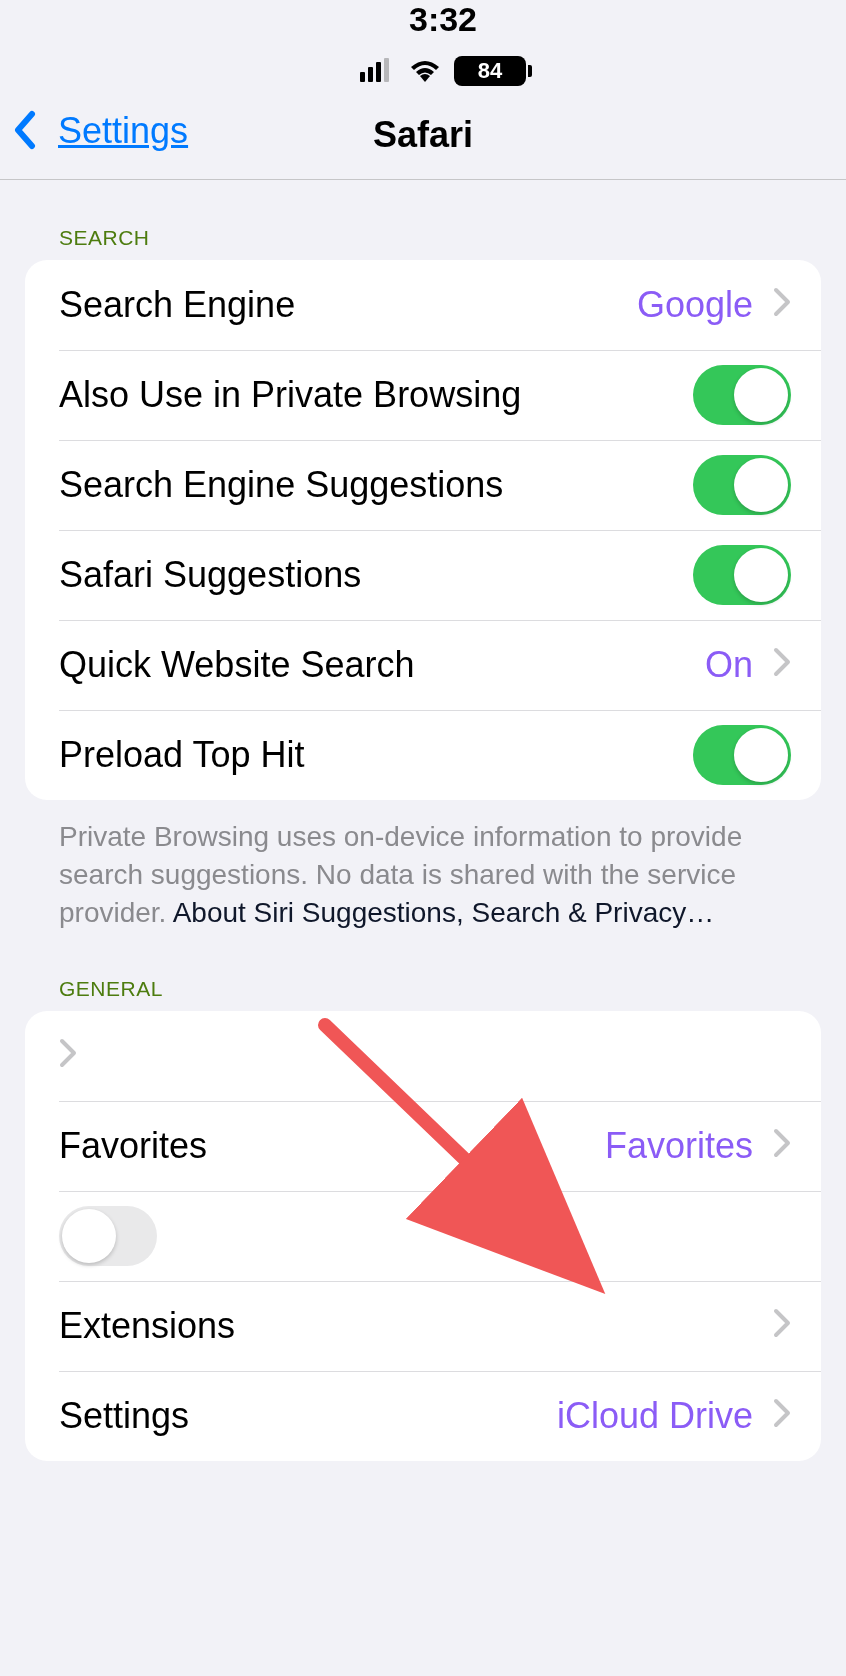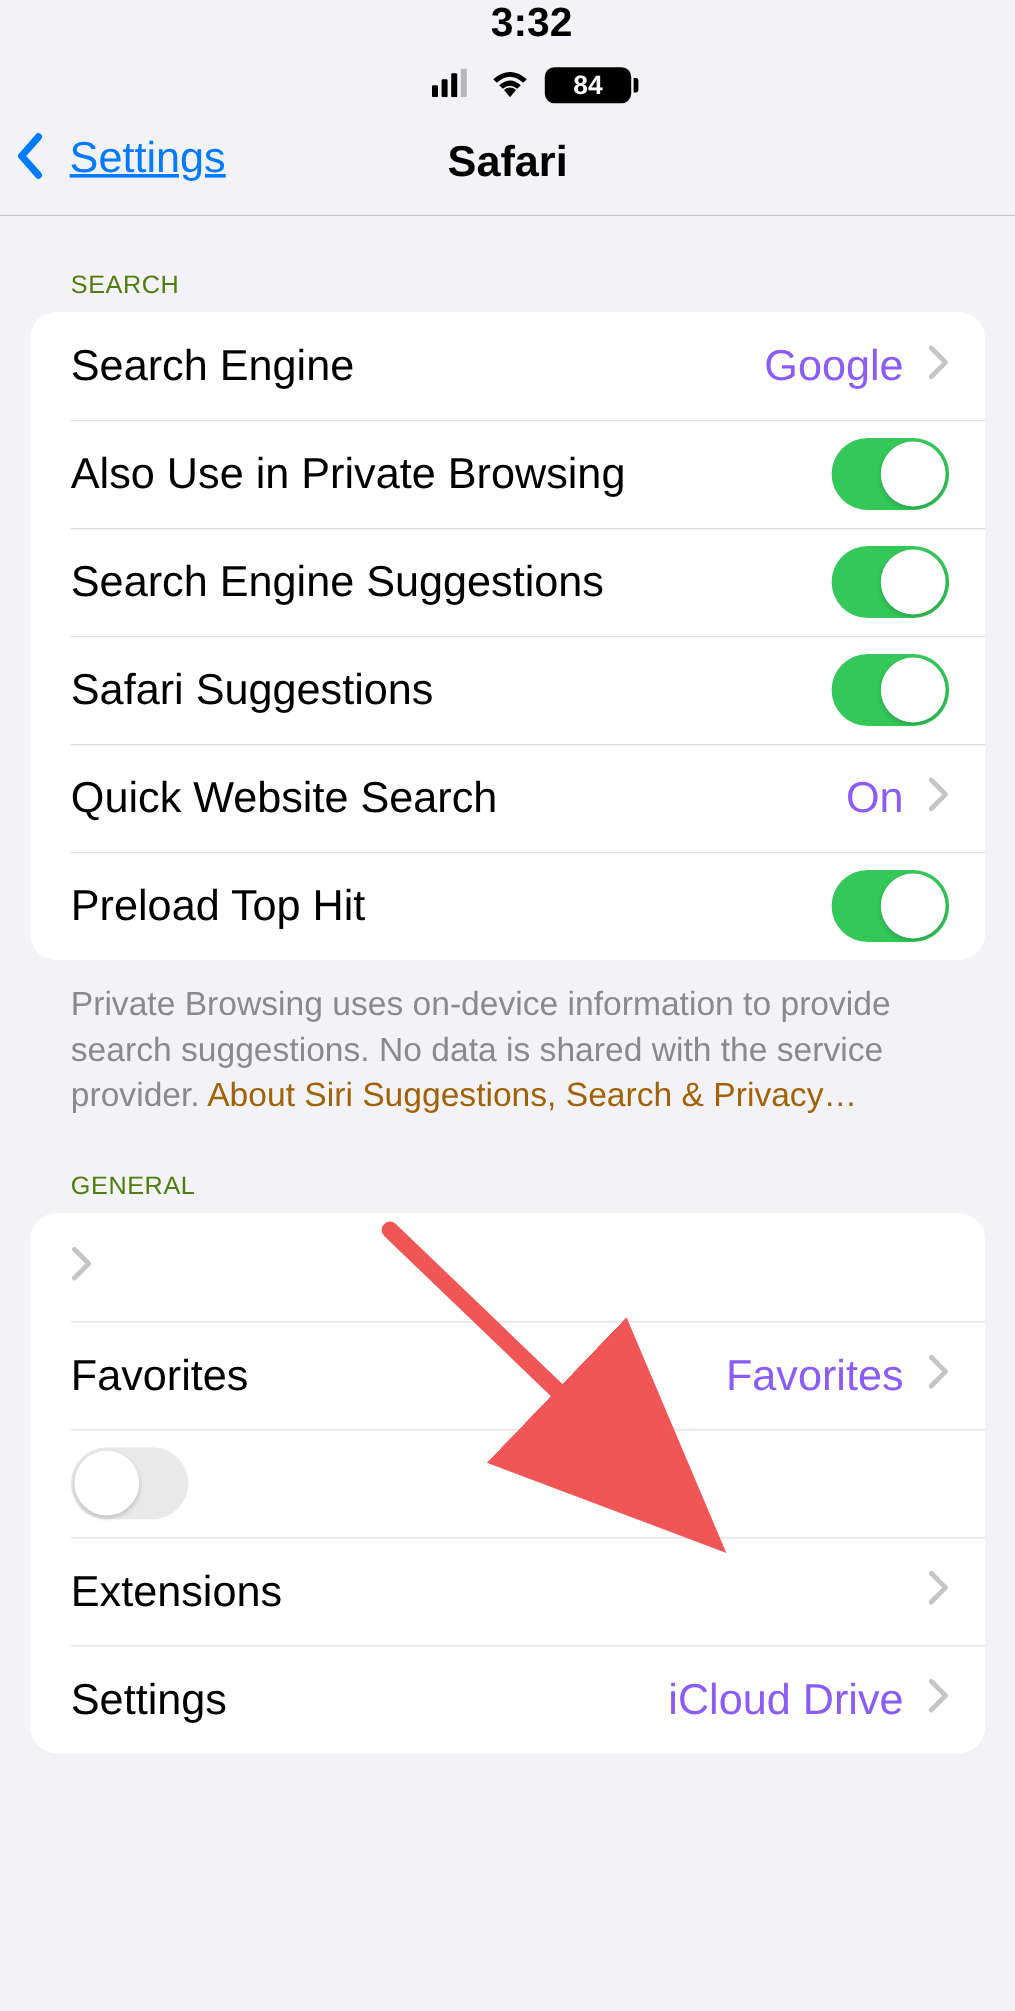--- a/index.html
+++ b/index.html
@@ -123,21 +123,21 @@
   }
   .toggle.on .knob { right: 3px; }
   .toggle.off .knob { left: 3px; }
   .footer-text {
     font-size: 28px;
     color: #8a8a8e;
     padding: 18px 34px 0;
     line-height: 1.35;
   }
   .footer-link {
-    color: #a16207;
+    color: #0f172a;
   }
   .battery {
     display: flex;
     align-items: center;
     background: #000;
     color: #fff;
     border-radius: 8px;
     padding: 2px 24px;
     font-size: 22px;
     font-weight: 700;

